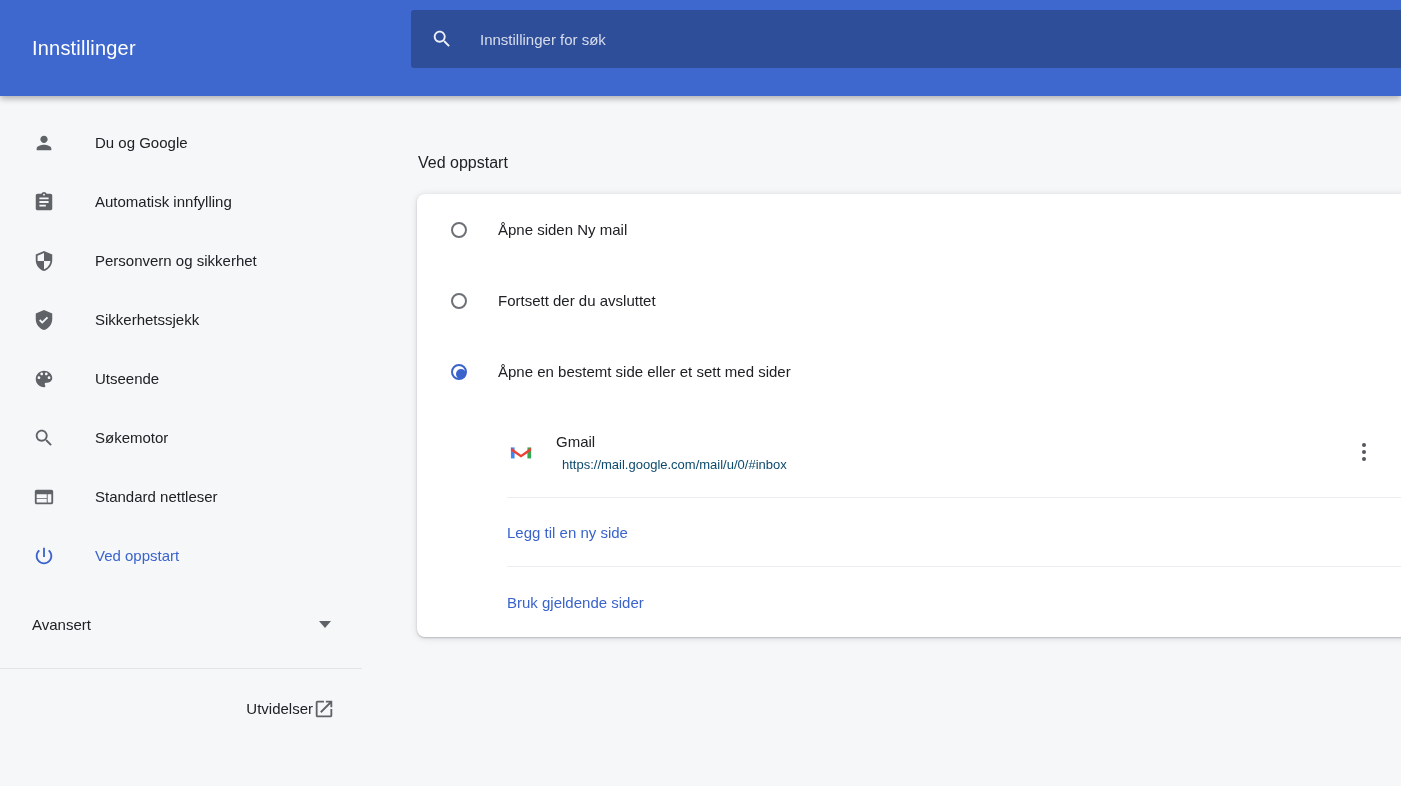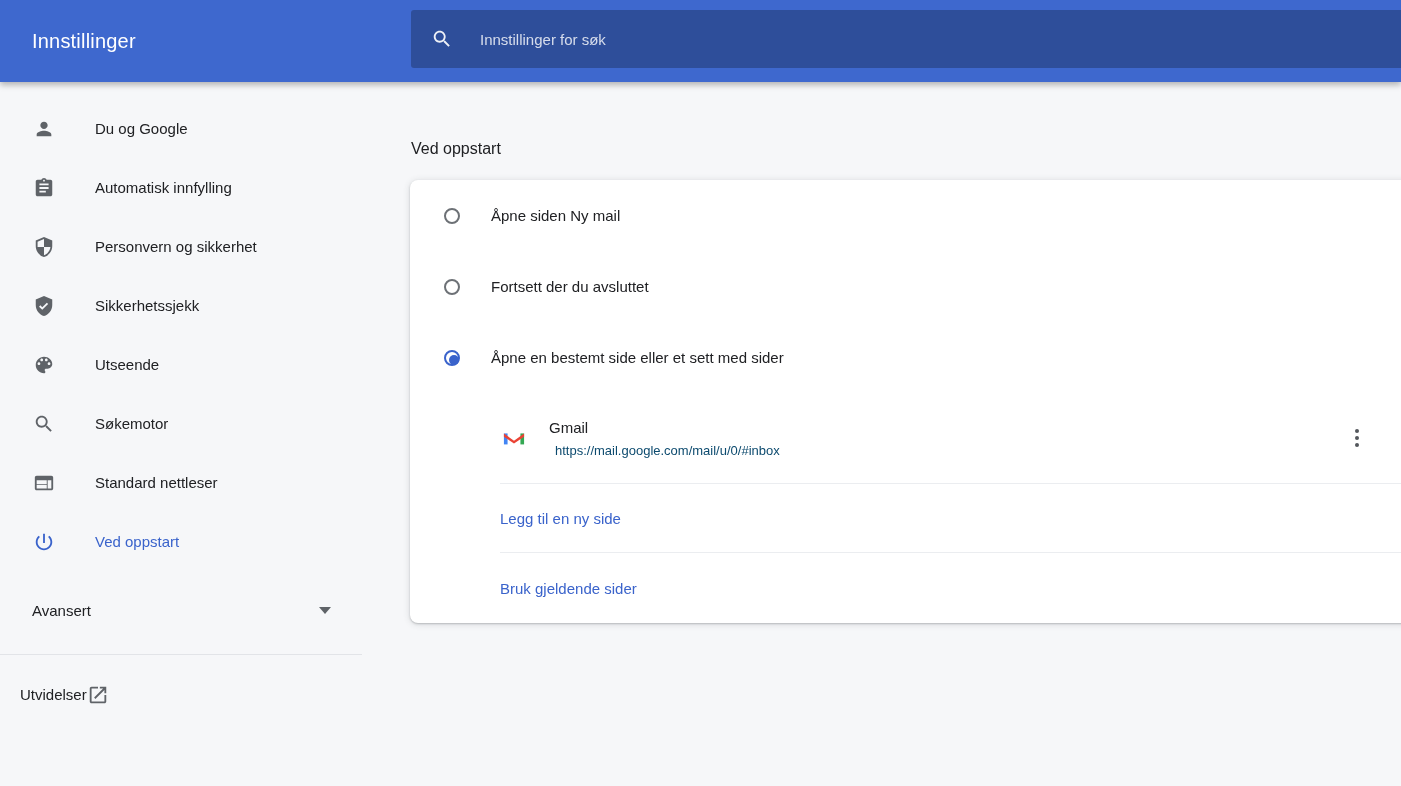--- a/index.html
+++ b/index.html
@@ -11,63 +11,63 @@
   }
   *{box-sizing:border-box;margin:0;padding:0;}
   html,body{width:1401px;height:786px;overflow:hidden;}
   body{
     font-family:"Liberation Sans",sans-serif;
     background:var(--page-bg);
     color:var(--text-main);
   }
   
   .header{
-    position:relative;height:82px;background:var(--header-bg);
+    position:relative;height:96px;background:var(--header-bg);
     display:flex;align-items:center;
     box-shadow:0 3px 6px rgba(0,0,0,0.28);
     z-index:10;
   }
   .header-title{
     margin-left:32px;font-size:20px;font-weight:500;color:#fff;letter-spacing:.2px;
   }
   .search-box{
     position:absolute;left:411px;right:-8px;top:10px;height:58px;
     background:rgba(0,0,0,0.25);border-radius:3px;
     display:flex;align-items:center;padding-left:20px;
   }
   .search-box .icon{width:22px;height:22px;color:rgba(255,255,255,0.92);margin-right:27px;flex:none;}
   .search-input{
     background:transparent;border:none;outline:none;
     font-family:"Liberation Sans",sans-serif;
     font-size:15px;color:#000000;width:600px;
   }
   .search-input::placeholder{color:rgba(255,255,255,0.8);}
   
-  .page{display:flex;height:644px;}
+  .page{display:flex;height:644px;gap:7px;}
   
   .sidebar{width:362px;flex:none;padding-top:17px;}
   .nav-item{
     height:59px;display:flex;align-items:center;padding-left:33px;
     font-size:15px;font-weight:500;color:var(--text-main);cursor:pointer;
   }
   .nav-item .icon{width:22px;height:22px;margin-right:40px;color:var(--icon-gray);flex:none;}
   .nav-item.active{color:var(--accent-blue);}
   .nav-item.active .icon{color:var(--accent-blue);}
   .advanced-row{
     margin-top:10px;height:59px;display:flex;align-items:center;justify-content:space-between;
     padding:0 31px 0 32px;font-size:15px;font-weight:500;cursor:pointer;
   }
   .caret-down{
     width:0;height:0;border-left:6px solid transparent;border-right:6px solid transparent;
     border-top:7px solid var(--icon-gray);
   }
   .sidebar-divider{border-top:1px solid #e2e4e8;margin-top:14px;}
   .sidebar-footer{margin-top:10px;}
   .footer-item{
-    height:59px;display:flex;align-items:center;justify-content:flex-start;
+    height:59px;display:flex;align-items:center;justify-content:flex-end;
     padding:0 27px 0 20px;font-size:15px;font-weight:500;cursor:pointer;
   }
   .footer-item .icon{width:22px;height:22px;color:var(--icon-gray);flex:none;}
   
   .main{flex:1;padding:58px 0 0 48px;min-width:0;}
   .section-title{font-size:16px;font-weight:500;margin:0 0 22px 1px;color:var(--text-main);}
   .card{
     background:#fff;border-radius:8px;margin-right:-20px;
     box-shadow:0 1px 2px rgba(60,64,67,.28),0 1px 6px 1px rgba(60,64,67,.12);
     overflow:hidden;

